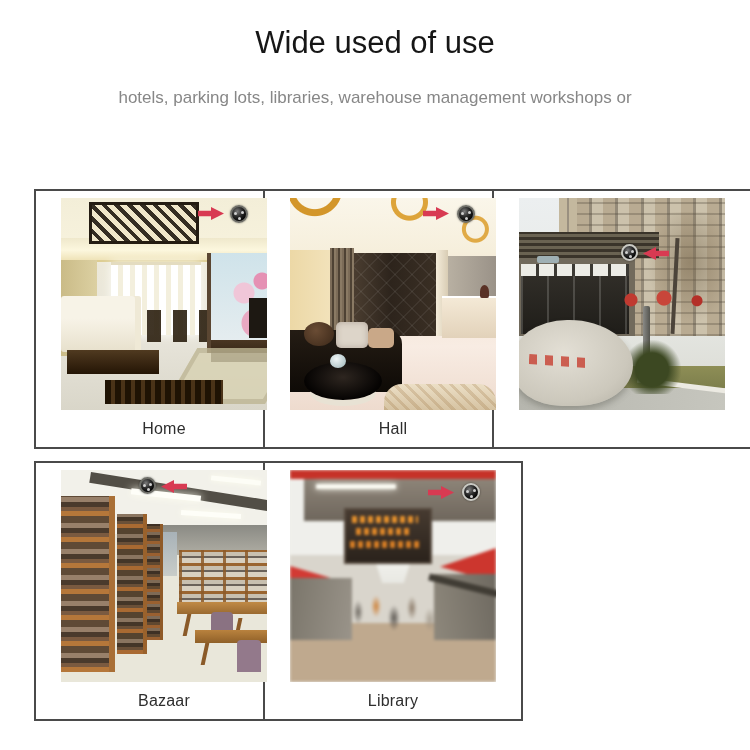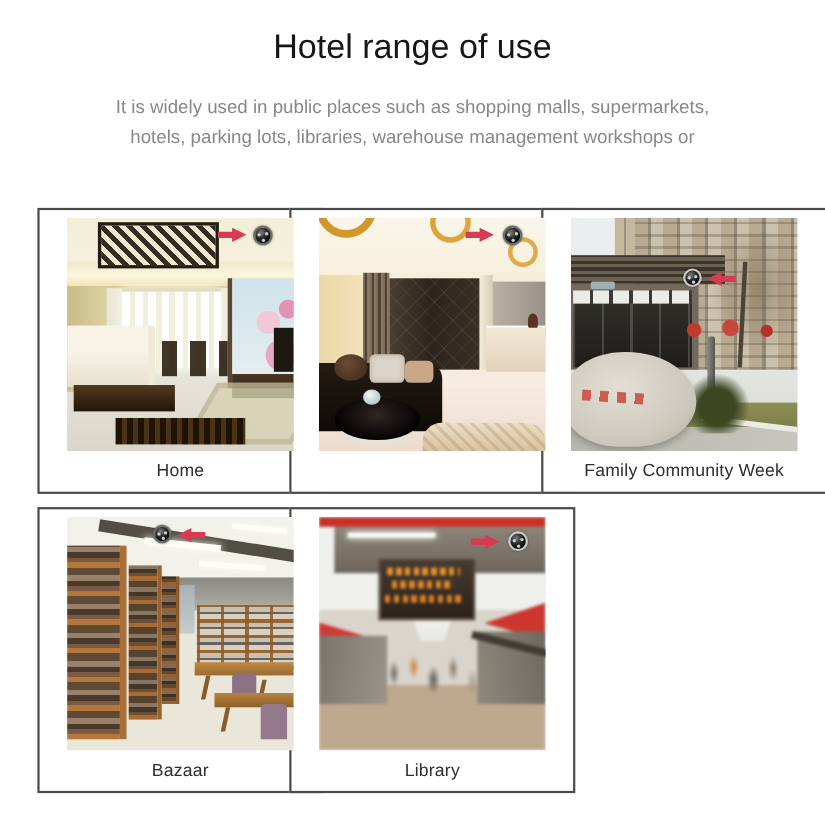--- a/index.html
+++ b/index.html
@@ -211,23 +211,22 @@
                  radial-gradient(ellipse 5px 11px at 34% 35%,rgba(205,120,40,.9),transparent),
                  radial-gradient(ellipse 6px 13px at 50% 55%,rgba(70,65,60,.85),transparent),
                  radial-gradient(ellipse 5px 12px at 66% 38%,rgba(120,100,80,.8),transparent),
                  radial-gradient(ellipse 6px 12px at 82% 58%,rgba(150,140,125,.7),transparent);}
   .dv-bazaar{top:13px;left:172px;}
 </style>
 </head>
 <body>
 
 <div class="page">
-  <h1 class="title">Hotel range of use</h1>
+  <h1 class="title">Wide used of use</h1>
   <div class="desc">
-    <div>It is widely used in public places such as shopping malls, supermarkets,</div>
     <div>hotels, parking lots, libraries, warehouse management workshops or</div>
   </div>
 
   <div class="grid">
 
     <figure class="card">
       <div class="photo sc-home">
         <div class="hm-cove"></div>
         <div class="hm-lattice"></div>
         <div class="hm-wall-left"></div>
@@ -267,20 +266,21 @@
         <div class="hl-table"></div>
         <div class="hl-bowl"></div>
         <div class="hl-chaise"></div>
         <div class="arrow" style="top:9px;left:133px"></div>
         <div class="device dark" style="top:7px;left:167px">
             <i></i>
             <i></i>
             <i></i>
           </div>
       </div>
+      <figcaption class="caption">Hall</figcaption>
     </figure>
 
 
     <figure class="card">
       <div class="photo sc-family">
         <div class="fm-bldg2"></div>
         <div class="fm-bldg"></div>
         <div class="fm-tree"></div>
         <div class="fm-trunk"></div>
         <div class="fm-roof"></div>
@@ -295,21 +295,20 @@
         <div class="fm-shrub"></div>
         <div class="fm-rock"></div>
         <div class="fm-chars"></div>
         <div class="arrow left" style="top:49px;left:124px"></div>
         <div class="device dv-family">
             <i></i>
             <i></i>
             <i></i>
           </div>
       </div>
-      <figcaption class="caption">Family Community Week</figcaption>
     </figure>
 
     <figure class="card">
       <div class="photo sc-library">
         <div class="lb-beam"></div>
         <div class="lb-light1"></div>
         <div class="lb-light2"></div>
         <div class="lb-light3"></div>
         <div class="lb-farwall"></div>
         <div class="lb-window"></div>

